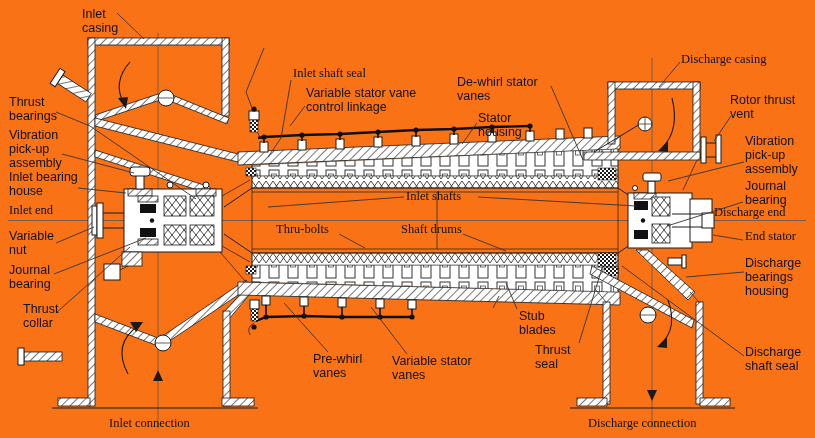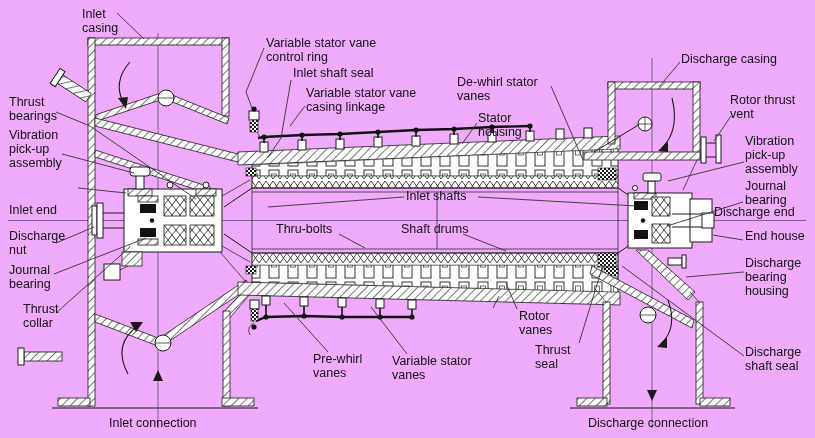--- a/index.html
+++ b/index.html
@@ -1,20 +1,20 @@
 <!DOCTYPE html>
 <html><head>
 <meta charset="utf-8">
 <style>
   html,body{margin:0;padding:0;background:#fff;}
-  .stage{position:relative;width:815px;height:438px;background:#f0abfc;
+  .stage{position:relative;width:815px;height:438px;background:#f97316;
          font-family:"Liberation Sans",sans-serif;overflow:hidden;}
   .stage svg{position:absolute;left:0;top:0;}
   .lbl{position:absolute;font-size:12.5px;line-height:1.12;color:#111;}
-  .nw{white-space:nowrap;}
+  .nw{white-space:nowrap;font-family:Liberation Serif, serif;}
   
   .ln{stroke:#1a1a1a;stroke-width:1;fill:none;}
   .thin{stroke:#1a1a1a;stroke-width:0.7;fill:none;}
   .cl{stroke:#555;stroke-width:0.8;fill:none;}
   .wall{fill:url(#h1);stroke:#1a1a1a;stroke-width:0.8;}
   .xr{fill:url(#xh);stroke:#1a1a1a;stroke-width:0.8;}
   .wh{fill:#fff;stroke:#1a1a1a;stroke-width:1;}
   .blk{fill:#111;stroke:none;}
   .dkf{fill:url(#dk);stroke:#1a1a1a;stroke-width:0.6;}
   .ldr{stroke:#333;stroke-width:0.9;fill:none;}
@@ -319,40 +319,40 @@
     <polyline class="ldr" points="743,202 667,226"></polyline>
     <polyline class="ldr" points="743,240 713,235"></polyline>
     <polyline class="ldr" points="744,272 686,277"></polyline>
     <polyline class="ldr" points="744,356 622,266"></polyline>
   </g>
 </svg>
 
 <div class="lbl" style="left:82px;top:7px;width:52px">Inlet casing</div>
 <div class="lbl" style="left:9px;top:95px;width:60px">Thrust bearings</div>
 <div class="lbl" style="left:9px;top:128px;width:64px">Vibration pick-up assembly</div>
+<div class="lbl" style="left:9px;top:170px;width:84px">Inlet bearing house</div>
 <div class="lbl nw" style="left:9px;top:203px">Inlet end</div>
-<div class="lbl" style="left:9px;top:229px;width:62px">Discharge nut</div>
+<div class="lbl" style="left:9px;top:229px;width:62px">Variable nut</div>
 <div class="lbl" style="left:9px;top:263px;width:56px">Journal bearing</div>
 <div class="lbl" style="left:23px;top:302px;width:50px">Thrust collar</div>
 <div class="lbl nw" style="left:109px;top:416px">Inlet connection</div>
-<div class="lbl" style="left:266px;top:36px;width:112px">Variable stator vane control ring</div>
 <div class="lbl nw" style="left:293px;top:66px">Inlet shaft seal</div>
-<div class="lbl" style="left:306px;top:86px;width:134px">Variable stator vane casing linkage</div>
+<div class="lbl" style="left:306px;top:86px;width:134px">Variable stator vane control linkage</div>
 <div class="lbl" style="left:457px;top:75px;width:100px">De-whirl stator vanes</div>
 <div class="lbl" style="left:478px;top:111px;width:58px">Stator housing</div>
 <div class="lbl nw" style="left:681px;top:52px">Discharge casing</div>
 <div class="lbl" style="left:730px;top:93px;width:82px">Rotor thrust vent</div>
 <div class="lbl" style="left:745px;top:134px;width:64px">Vibration pick-up assembly</div>
 <div class="lbl" style="left:745px;top:179px;width:56px">Journal bearing</div>
 <div class="lbl nw" style="left:714px;top:205px">Discharge end</div>
-<div class="lbl nw" style="left:745px;top:229px">End house</div>
-<div class="lbl" style="left:745px;top:256px;width:66px">Discharge bearing housing</div>
+<div class="lbl nw" style="left:745px;top:229px">End stator</div>
+<div class="lbl" style="left:745px;top:256px;width:66px">Discharge bearings housing</div>
 <div class="lbl" style="left:745px;top:345px;width:66px">Discharge shaft seal</div>
 <div class="lbl nw" style="left:588px;top:416px">Discharge connection</div>
 <div class="lbl nw" style="left:406px;top:189px">Inlet shafts</div>
 <div class="lbl nw" style="left:276px;top:222px">Thru-bolts</div>
 <div class="lbl nw" style="left:401px;top:222px">Shaft drums</div>
-<div class="lbl" style="left:519px;top:309px;width:48px">Rotor vanes</div>
+<div class="lbl" style="left:519px;top:309px;width:48px">Stub blades</div>
 <div class="lbl" style="left:535px;top:343px;width:48px">Thrust seal</div>
 <div class="lbl" style="left:392px;top:354px;width:94px">Variable stator vanes</div>
 <div class="lbl" style="left:313px;top:352px;width:62px">Pre-whirl vanes</div>
 
 </div>
 
 </body></html>

